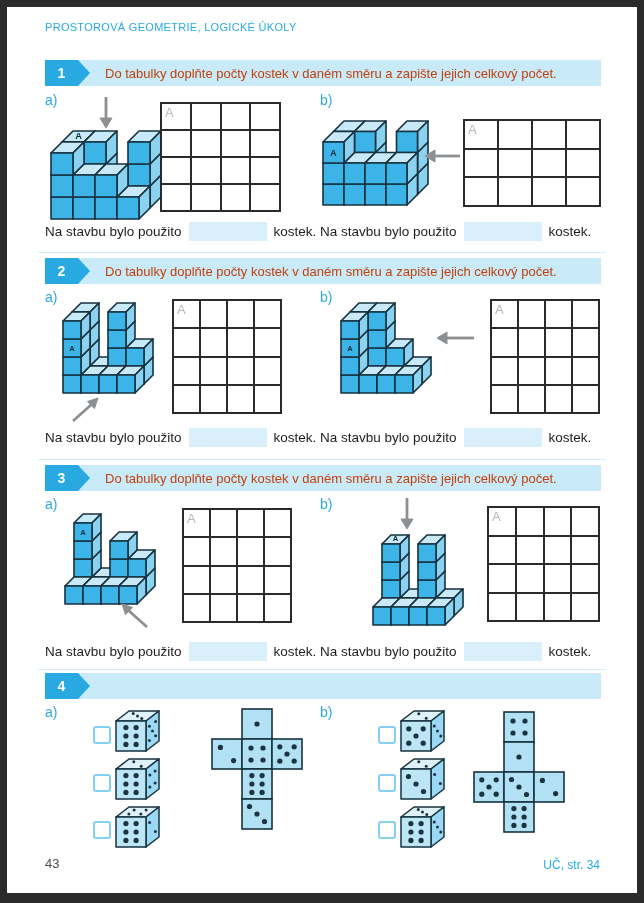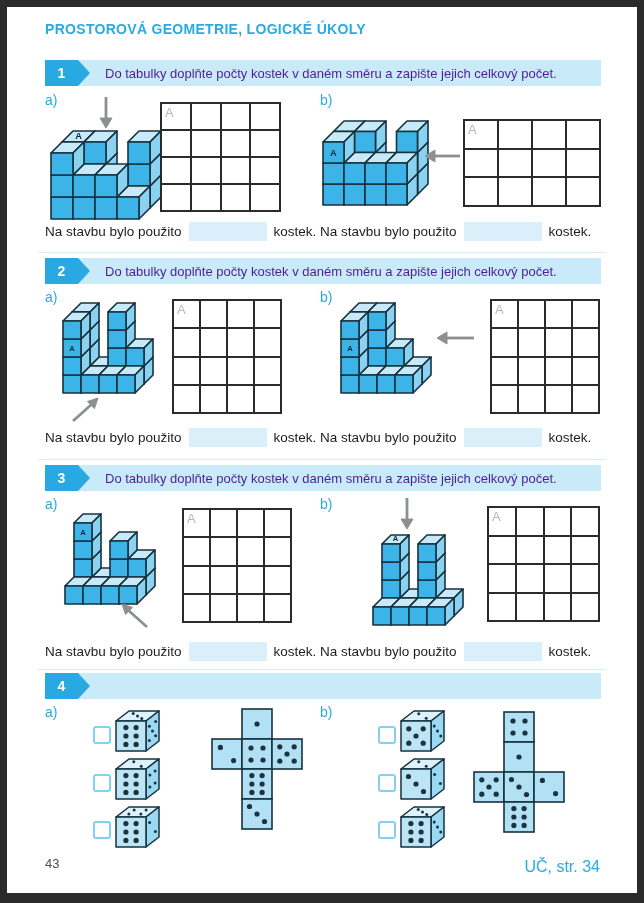--- a/index.html
+++ b/index.html
@@ -1,33 +1,33 @@
 <!DOCTYPE html>
 <html><head>
 <meta charset="utf-8">
 <style>
   html,body{margin:0;padding:0;}
   body{width:644px;height:903px;position:relative;background:#ffffff;font-family:"Liberation Sans",sans-serif;overflow:hidden;}
   .frame{position:absolute;inset:0;border:7px solid #2b2b2b;border-bottom-width:10px;pointer-events:none;z-index:50;}
   .abs{position:absolute;}
-  .header{position:absolute;left:45px;top:21px;color:#29ABE2;font-size:14px;font-weight:bold;letter-spacing:.3px;}
+  .header{position:absolute;left:45px;top:21px;color:#29ABE2;font-size:11px;font-weight:normal;letter-spacing:.3px;}
   .banner{position:absolute;left:45px;width:556px;height:26px;background:#C9EAF9;}
   .badge{position:absolute;left:0;top:0;width:33px;height:26px;background:#29A9E1;color:#fff;font-weight:bold;font-size:14px;display:flex;align-items:center;justify-content:center;}
   .badge::after{content:"";position:absolute;left:33px;top:0;width:0;height:0;border-left:12px solid #29A9E1;border-top:13px solid transparent;border-bottom:13px solid transparent;}
-  .instr{position:absolute;left:60px;top:0;height:26px;display:flex;align-items:center;font-size:13px;color:#4c1d95;white-space:nowrap;}
+  .instr{position:absolute;left:60px;top:0;height:26px;display:flex;align-items:center;font-size:13px;color:#c2410c;white-space:nowrap;}
   .plabel{position:absolute;color:#29ABE2;font-size:14px;}
   .grid{position:absolute;background:#fff;border:1.5px solid #2b2b2b;box-sizing:border-box;}
   .grid-cell{border:1px solid #2b2b2b;position:relative;}
   .corner-a{position:absolute;left:3px;top:1px;color:#b5b7b9;font-size:13px;}
   .answer{position:absolute;display:flex;align-items:center;gap:7px;font-size:13.5px;color:#1d1d1b;}
   .answer-box{display:inline-block;width:78px;height:19px;background:#D9EFFA;}
   .checkbox{position:absolute;width:14px;height:14px;background:#fff;border:2px solid #85CFF0;border-radius:3px;}
   .divider{position:absolute;left:38px;width:568px;height:1px;background:#d6edf9;}
   .pagenum{position:absolute;left:45px;top:856px;font-size:13px;color:#4d4d4f;}
-  .ref{position:absolute;right:44px;top:858px;font-size:16px;color:#29ABE2;}
+  .ref{position:absolute;right:44px;top:858px;font-size:12px;color:#29ABE2;}
 </style>
 </head>
 <body>
 
 <div class="header">PROSTOROVÁ GEOMETRIE, LOGICKÉ ÚKOLY</div>
 
 <div class="banner" style="top:60px">
   <div class="badge">
       <span>1</span>
     </div>

